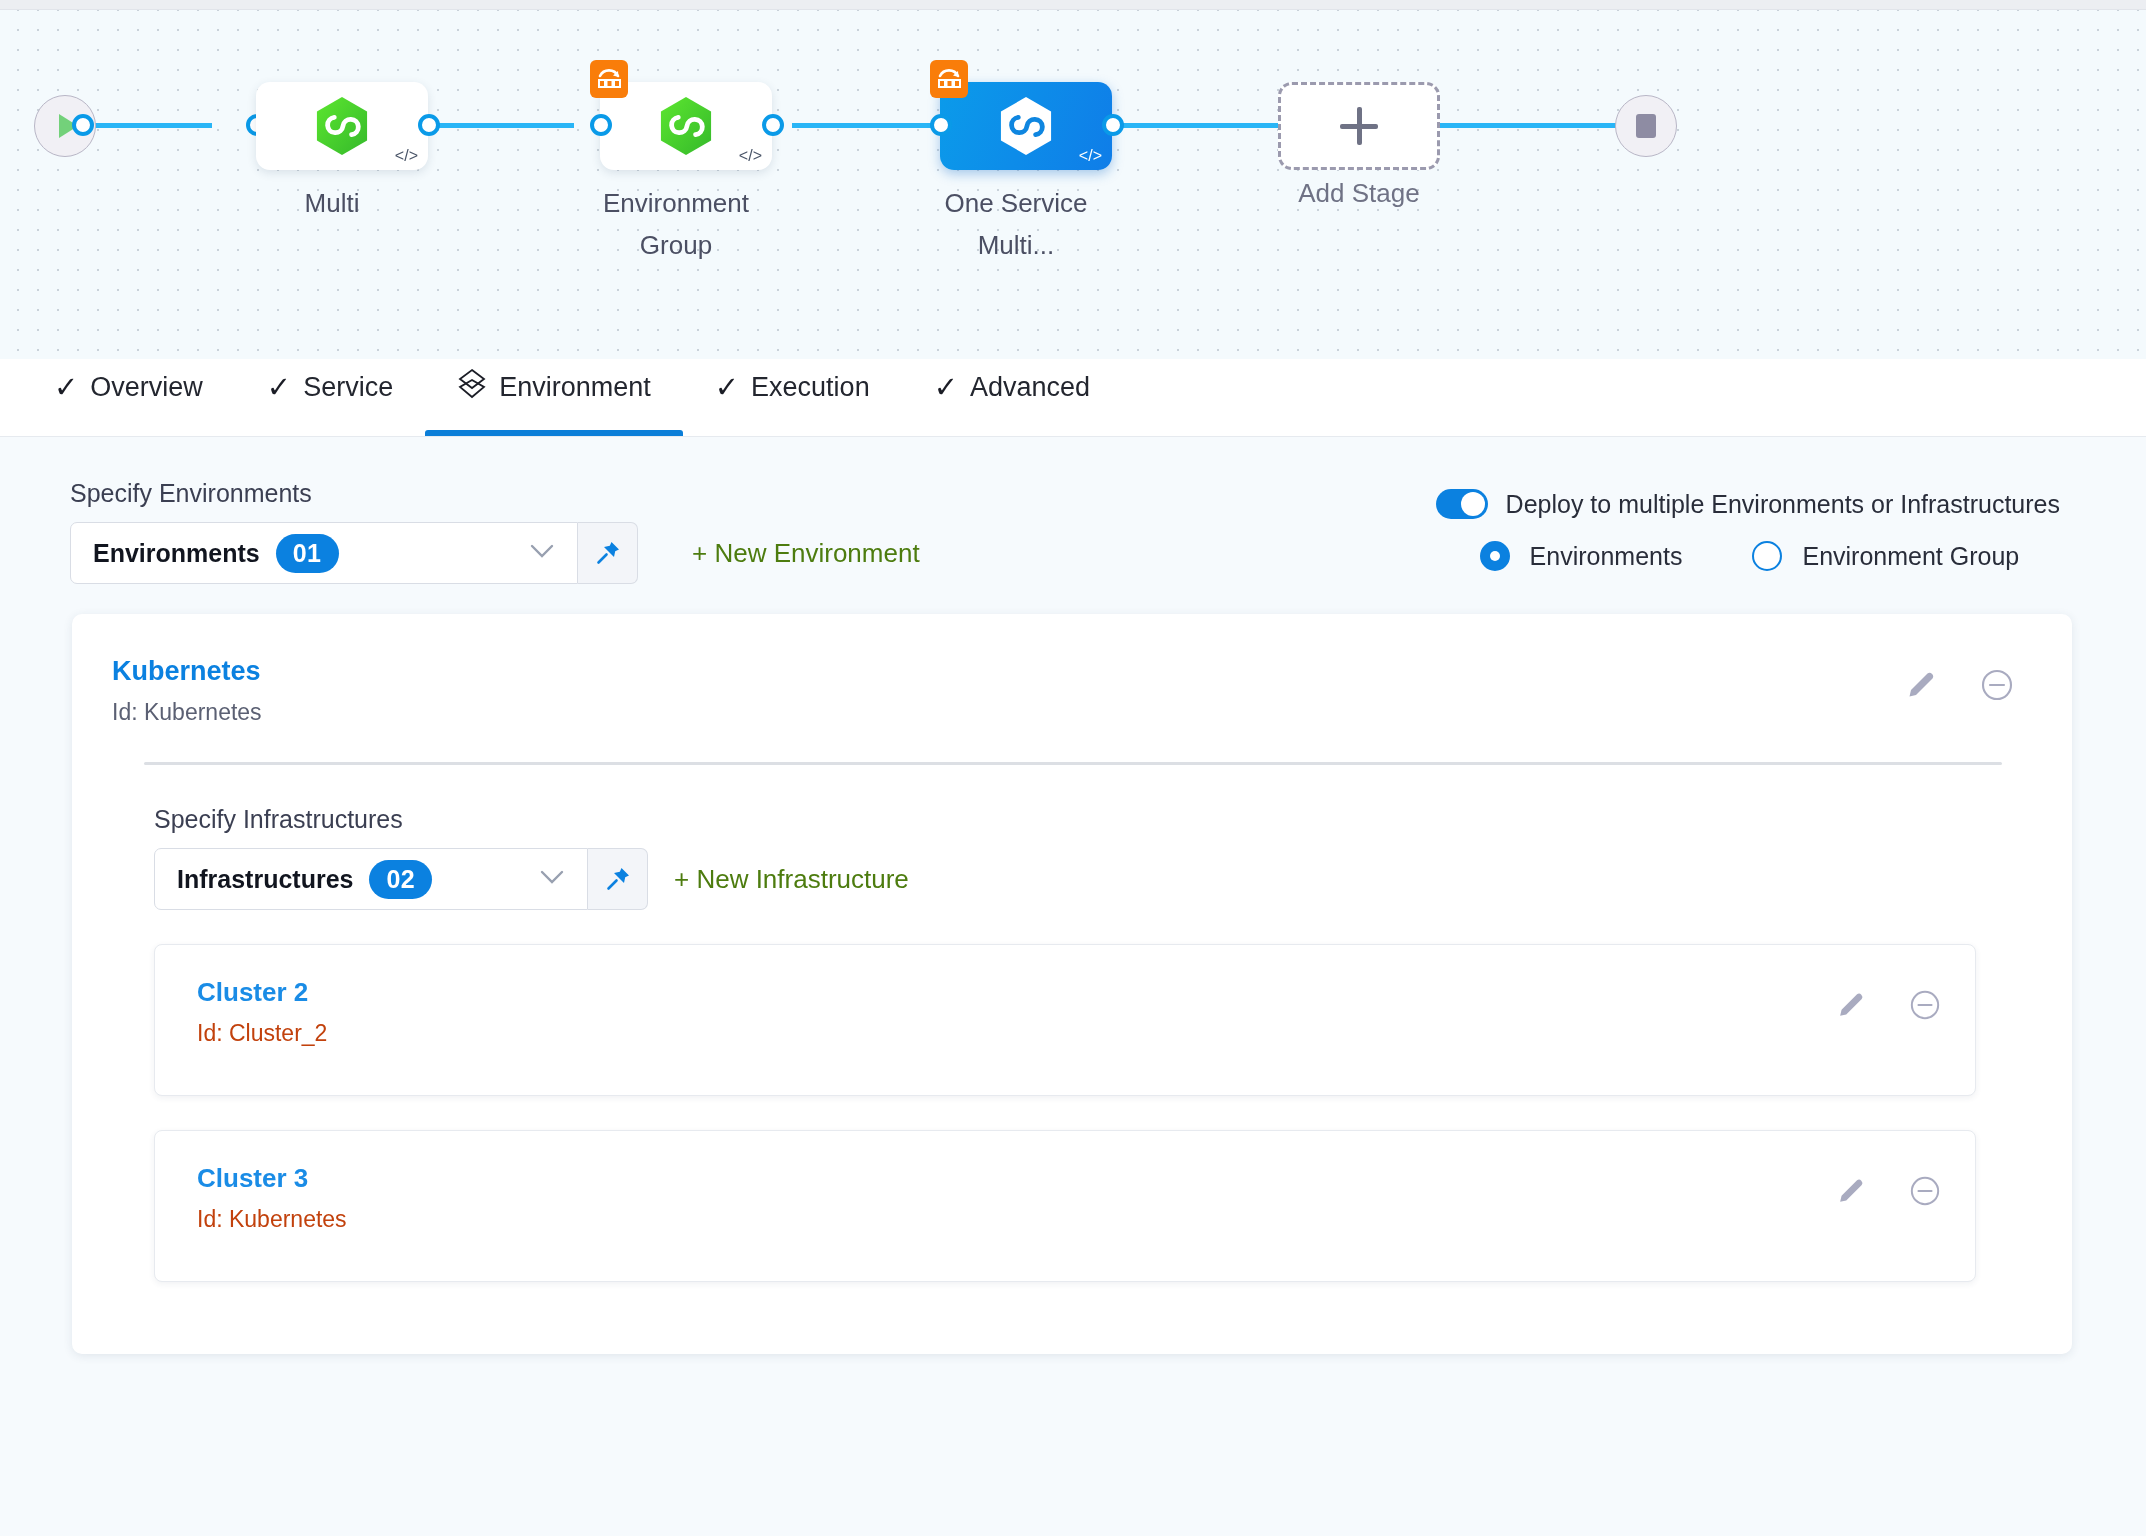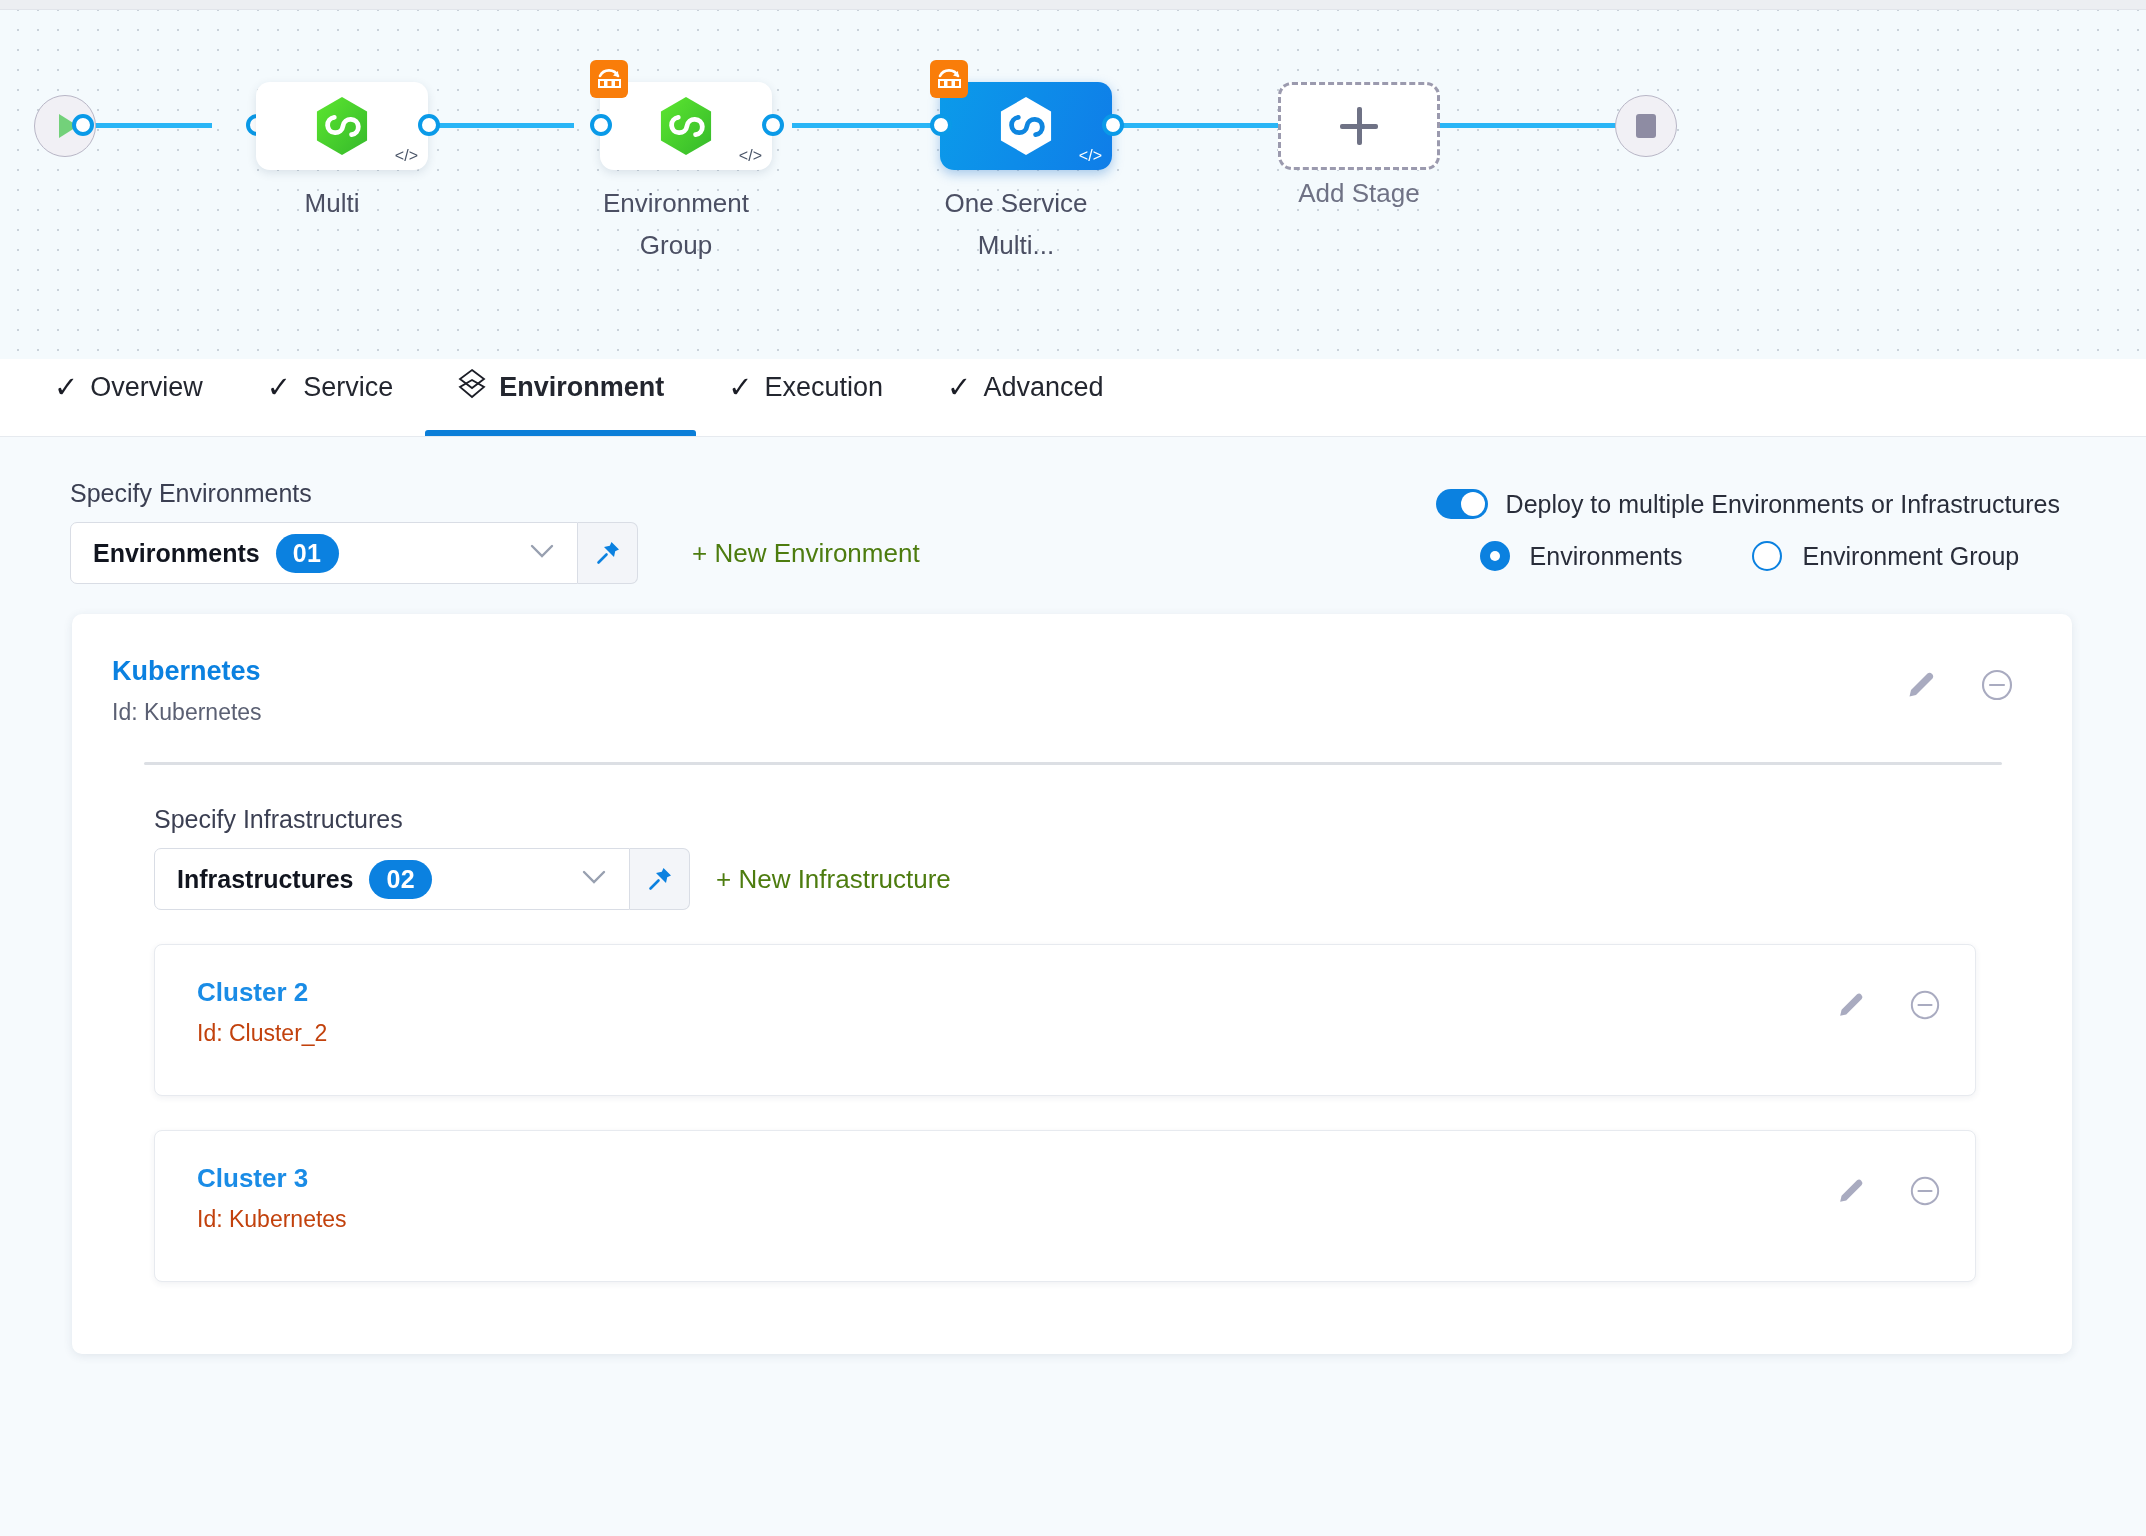--- a/index.html
+++ b/index.html
@@ -141,21 +141,21 @@
     display: flex; align-items: center; gap: 12px;
     height: 100%;
     padding: 0 32px;
     font-size: 27px;
     color: #23262f;
     position: relative;
     cursor: pointer;
     padding-bottom: 20px;
   }
   .tab .tick { font-size: 29px; color:#1b1d26; line-height: 1;}
-  .tab.active { font-weight: bold; }
+  .tab.active { font-weight: normal; }
   .tab.active::after {
     content:"";
     position:absolute; left:0; right:0; bottom:0;
     height:6px; background:#0b7ed8;
     border-radius: 3px 3px 0 0;
   }
 
   
   .body {
     background: #f6fafd;
@@ -260,21 +260,21 @@
   .env-title { font-size:27px; color:#0b81e0; font-weight:bold; cursor:pointer; }
   .env-id { font-size:23px; color:#5b6073; margin-top: 12px; }
   .icon-actions { display:flex; align-items:center; gap:44px; padding-top: 12px; padding-right: 10px;}
   .divider {
     height:3px; background:#dcdfe4;
     margin: 36px 22px 0 32px;
     border-radius:2px;
   }
 
   .infra-block { padding: 40px 0 0 42px; }
-  .infra-select { width: 476px; }
+  .infra-select { width: 434px; }
   .infra-new { margin-left: 26px; }
 
   .infra-card {
     margin: 34px 48px 0 42px;
     background:#fff;
     border:1px solid #e7eaef;
     border-radius: 8px;
     box-shadow: 0 2px 6px rgba(40,60,90,.07);
     padding: 32px 24px 32px 42px;
     display:flex; justify-content: space-between; align-items:flex-start;

